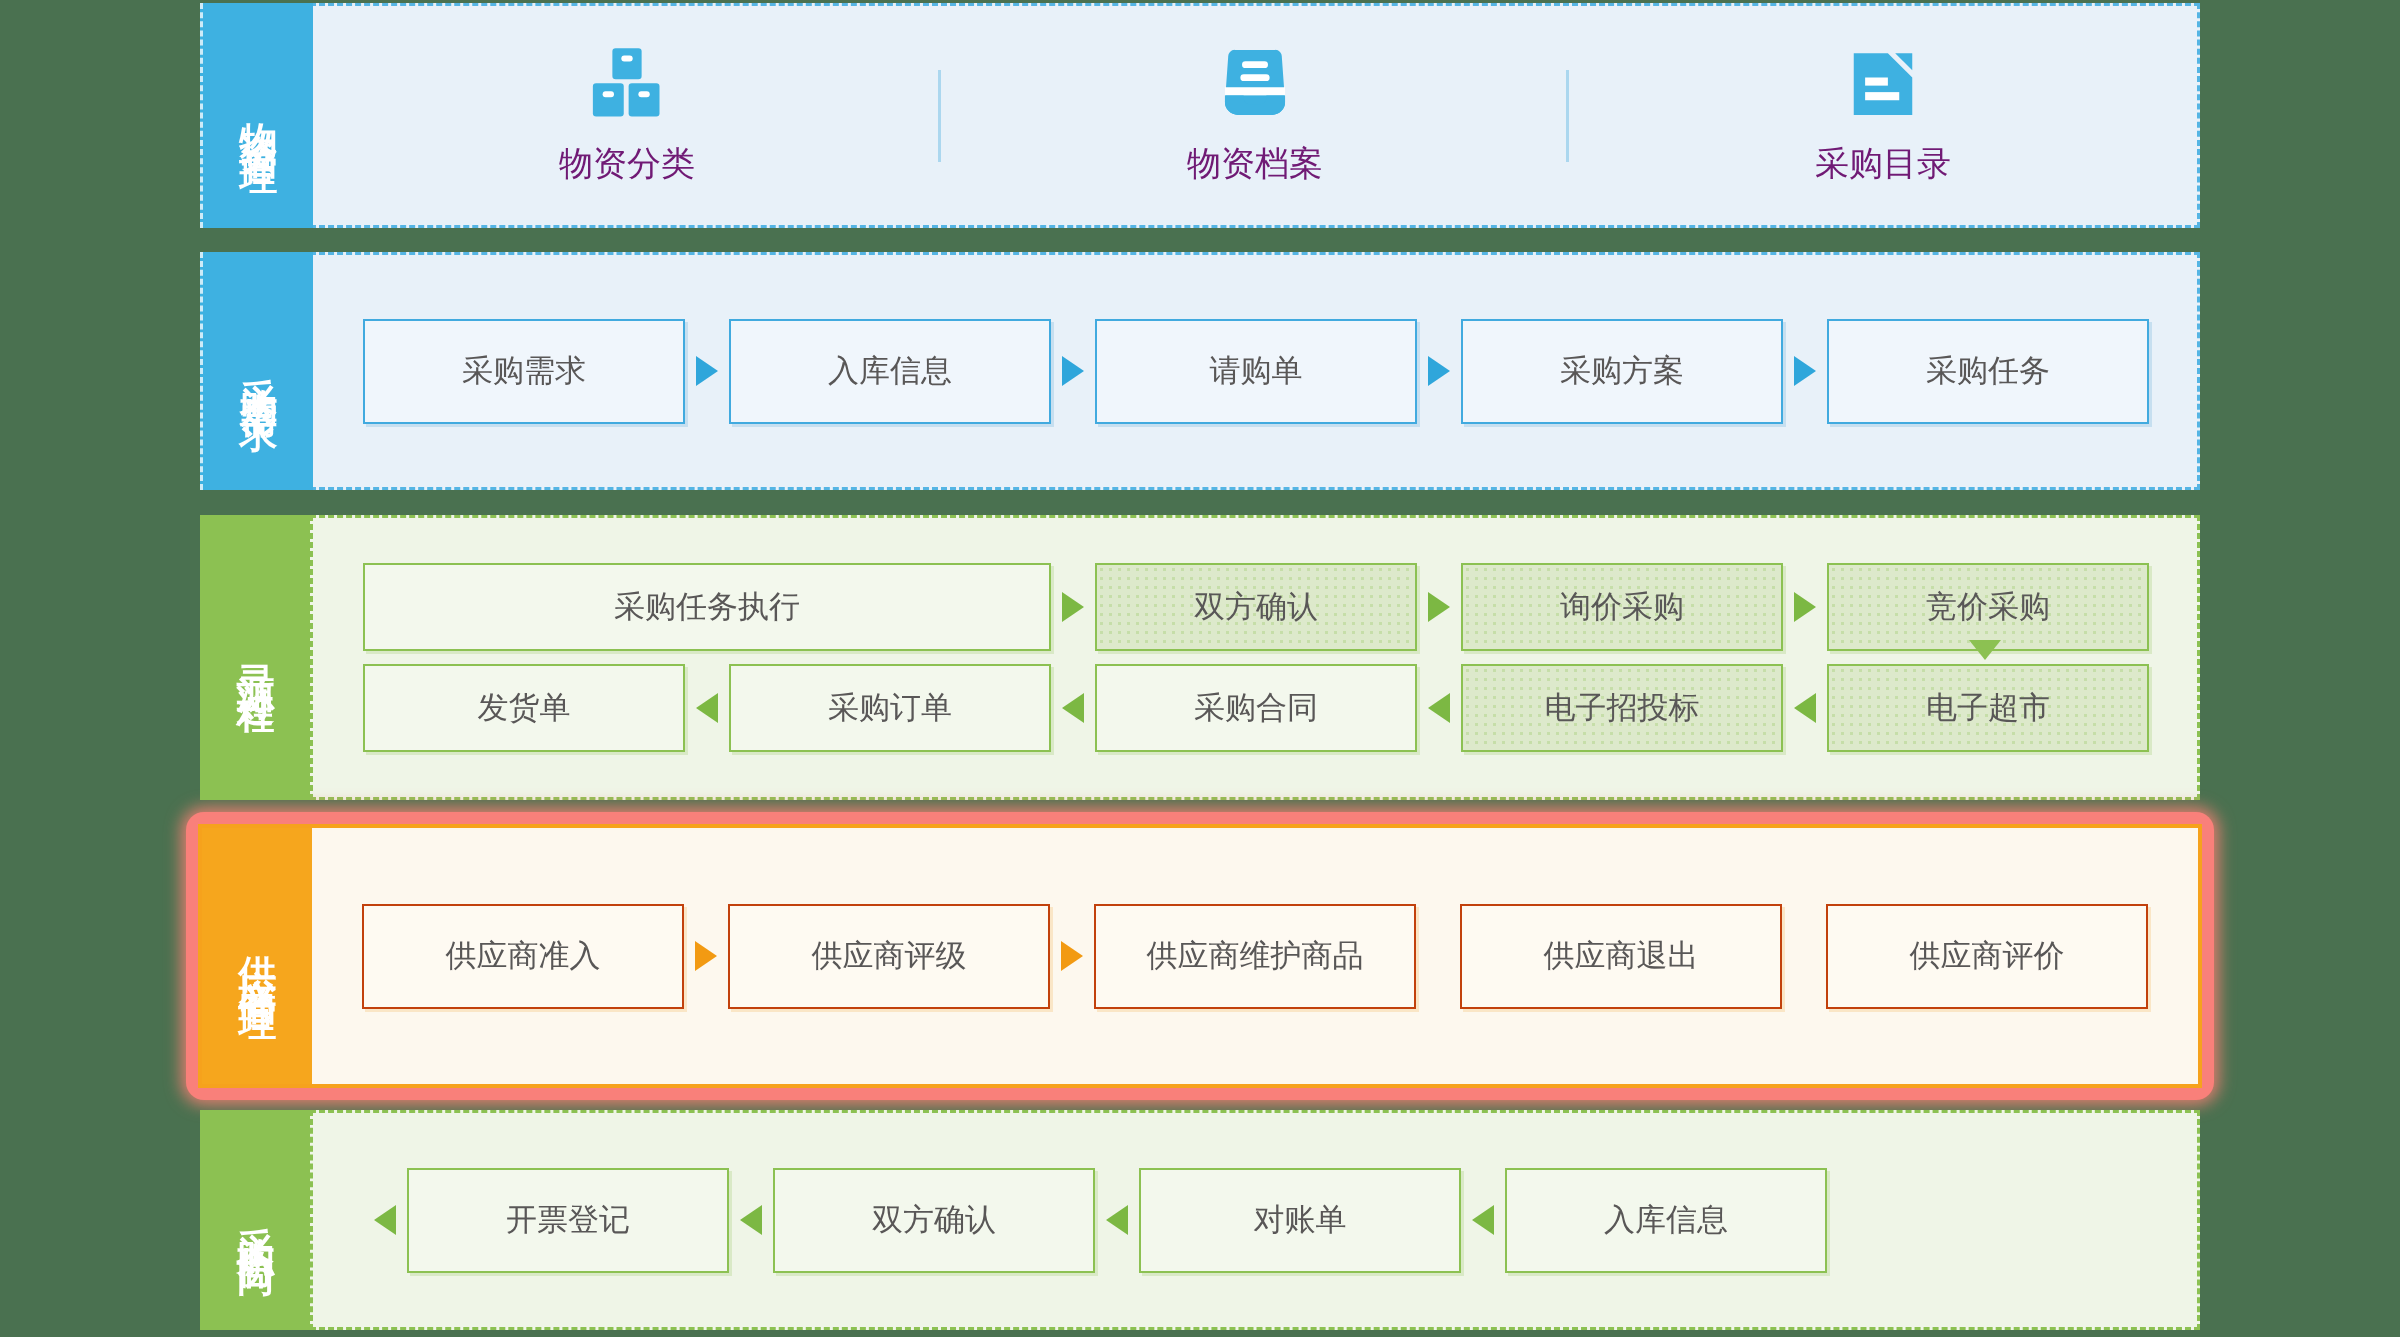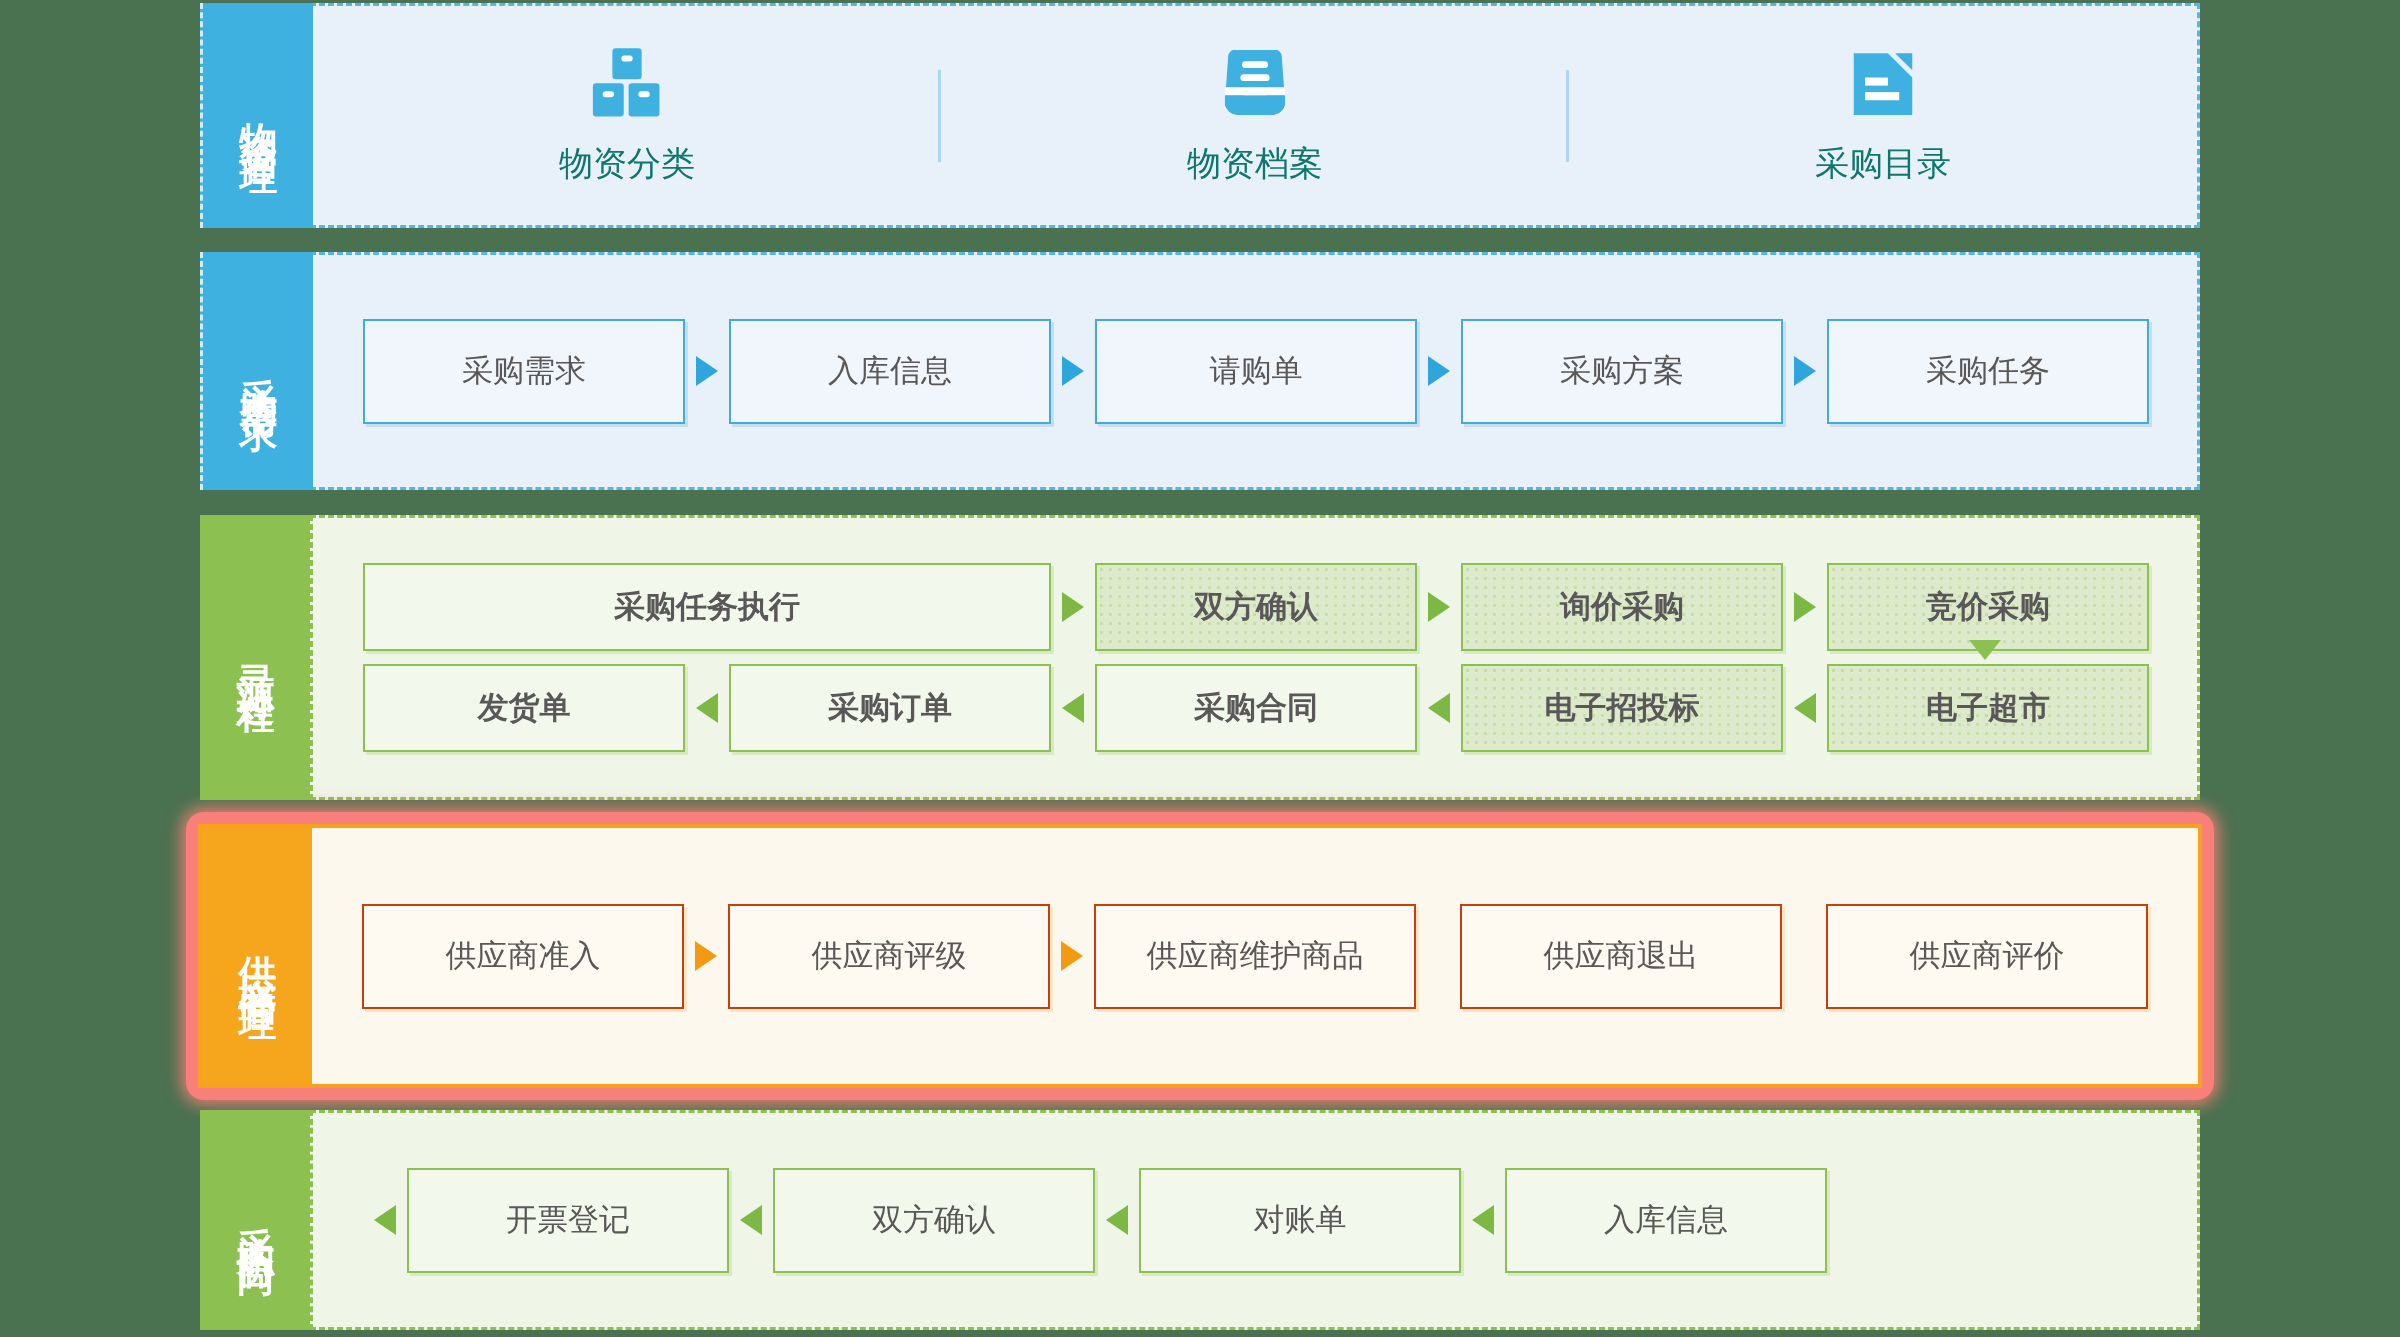--- a/index.html
+++ b/index.html
@@ -41,21 +41,21 @@
     position:absolute;inset:12px;left:12px;top:12px;right:12px;bottom:12px;
     background:#fdf8ee;border:4px solid #f6a21c;
   }
   .band-orange .band-label{background:#f6a61d;}
   .band-orange .band-content{background:#fdf8ee;}
 
   
   .icons-row{display:flex;align-items:center;}
   .icon-col{flex:1;display:flex;flex-direction:column;align-items:center;justify-content:center;gap:18px;}
   .icon-col svg{display:block;}
-  .icon-caption{font-size:34px;color:#0f766e;}
+  .icon-caption{font-size:34px;color:#701a75;}
   .v-divider{position:absolute;top:50%;transform:translateY(-50%);width:3px;height:92px;background:#abd7ef;}
   .v-divider.d1{left:625px;}
   .v-divider.d2{left:1253px;}
 
   
   .flow-row{display:flex;align-items:center;padding-left:50px;}
   .flow-box{
     box-sizing:border-box;width:322px;height:105px;flex:0 0 auto;
     display:flex;align-items:center;justify-content:center;
     font-size:31px;color:#595757;text-align:center;
@@ -64,21 +64,21 @@
   .band-green .flow-box{background:#f3f8ed;border:2px solid #8cc152;box-shadow:3px 3px 0 rgba(140,193,82,.22);}
   .band-green .flow-box.filled{
     background-color:#dde9cb;
     background-image:radial-gradient(rgba(140,193,82,.28) 1.5px,transparent 1.6px);
     background-size:9px 9px;
   }
   .band-orange .flow-box{background:#fefaf2;border:2px solid #c2410c;box-shadow:3px 3px 0 rgba(240,170,60,.22);}
   .flow-box.wide{width:688px;}
 
   .vcenter{display:flex;flex-direction:column;justify-content:center;}
-  .rows-gap{gap:13px;font-weight:bold;}
+  .rows-gap{gap:13px;}
 
   .arrow-cell{width:44px;flex:0 0 auto;display:flex;align-items:center;justify-content:center;}
   .tri{width:0;height:0;}
   .tri-right{border-top:15px solid transparent;border-bottom:15px solid transparent;border-left:22px solid currentColor;}
   .tri-left{border-top:15px solid transparent;border-bottom:15px solid transparent;border-right:22px solid currentColor;}
   .band-blue .tri{color:#2fa6db;}
   .band-green .tri{color:#7cb843;}
   .band-orange .tri{color:#f29a12;}
   .down-arrow{
     position:absolute;left:1656px;top:122px;width:0;height:0;

